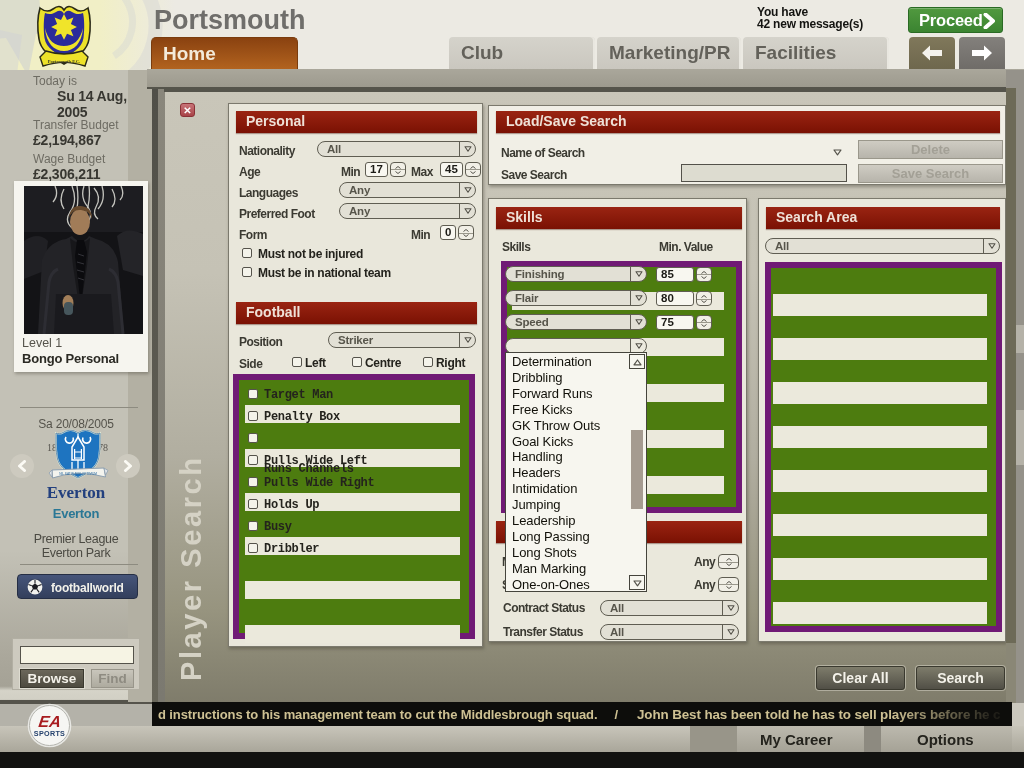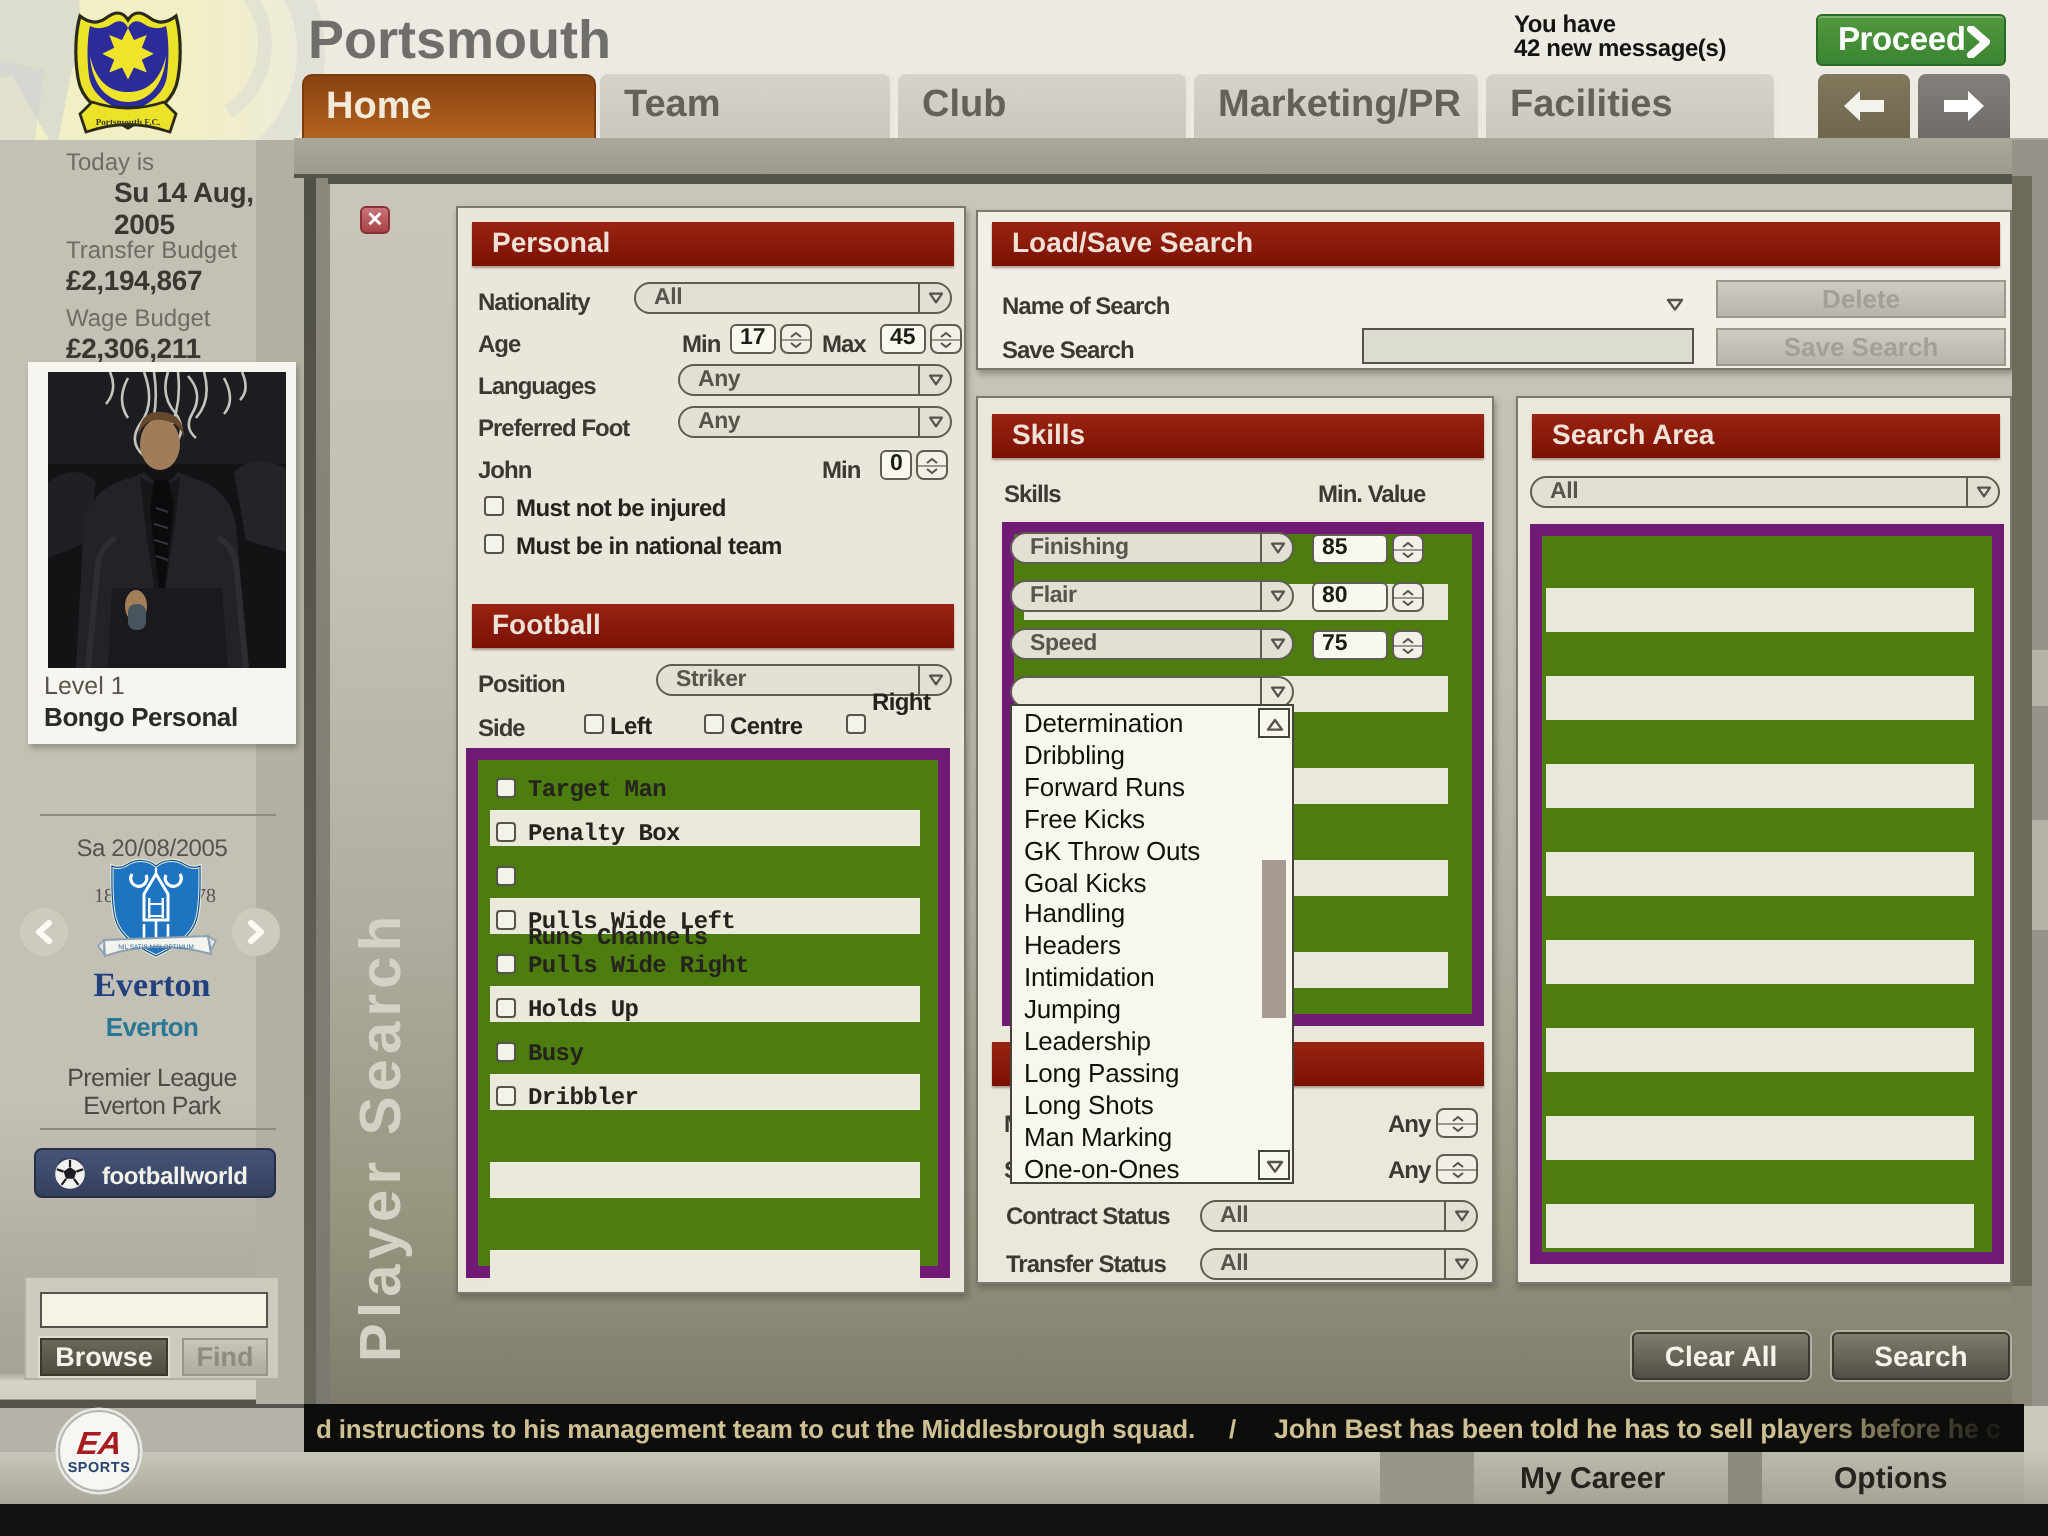--- a/index.html
+++ b/index.html
@@ -55,21 +55,20 @@
   <div class="ab b" style="left:757px;top:7px;font-size:12px;color:#131310;line-height:11.5px;letter-spacing:-0.2px;">You have<br>42 new message(s)</div>
   <div class="ab" style="left:908px;top:7px;width:95px;height:26px;background:linear-gradient(#51993f,#3b8431);border:1px solid #2a6a24;border-radius:3px;box-shadow:inset 0 1px 0 rgba(255,255,255,.25);">
     <span class="ab b" style="left:10px;top:3px;font-size:16.5px;color:#fff;letter-spacing:-0.2px;">Proceed</span>
     <svg class="ab" style="right:7px;top:5px;" width="12" height="16" viewBox="0 0 12 16">
           <path d="M2.5 1.5 L10 8 L2.5 14.5" fill="none" stroke="#fff" stroke-width="4" stroke-linecap="round" stroke-linejoin="round"></path>
         </svg>
   </div>
 </div>
 
 <div class="ab" style="left:151px;top:37px;width:147px;height:32px;background:linear-gradient(#8a4210,#b2631f);border:1px solid #7a3c0e;border-bottom:none;border-radius:5px 5px 0 0;color:#f3ead9;font-size:19px;font-weight:bold;line-height:31px;padding-left:11px;box-sizing:border-box;">Home</div>
-<div class="ab tab2" style="left:300px;top:37px;width:147px;">Team</div>
 <div class="ab tab2" style="left:449px;top:37px;width:146px;">Club</div>
 <div class="ab tab2" style="left:743px;top:37px;width:146px;">Facilities</div>
 <div class="ab tab2" style="left:597px;top:37px;width:144px;">Marketing/PR</div>
 <div class="ab" style="left:909px;top:37px;width:46px;height:32px;background:linear-gradient(#80785b,#6e674d);border-radius:4px 4px 0 0;">
   <svg class="ab" style="left:11px;top:8px;" width="24" height="16" viewBox="0 0 24 16">
         <path d="M10 0.5 L2 8 L10 15.5 L10 11 L22 11 L22 5 L10 5 Z" fill="#f4f2ec"></path>
       </svg>
 </div>
 <div class="ab" style="left:959px;top:37px;width:46px;height:32px;background:linear-gradient(#83807c,#6f6c68);border-radius:4px 4px 0 0;">
   <svg class="ab" style="left:11px;top:8px;" width="24" height="16" viewBox="0 0 24 16">
@@ -209,21 +208,21 @@
           <svg width="8" height="6" viewBox="0 0 8 6">
             <path d="M1 0.8 H7 L4 5.2 Z" fill="none" stroke="#55534b" stroke-width="1.1" stroke-linejoin="round"></path>
           </svg>
         </span></div>
   <div class="lb" style="left:10px;top:103px;">Preferred Foot</div>
   <div class="pill" style="left:110px;top:99px;width:137px;">Any<span class="arr">
           <svg width="8" height="6" viewBox="0 0 8 6">
             <path d="M1 0.8 H7 L4 5.2 Z" fill="none" stroke="#55534b" stroke-width="1.1" stroke-linejoin="round"></path>
           </svg>
         </span></div>
-  <div class="lb" style="left:10px;top:124px;">John</div>
+  <div class="lb" style="left:10px;top:124px;">Form</div>
   <div class="lb" style="left:182px;top:124px;">Min</div>
   <div class="vb" style="left:211px;top:121px;width:16px;">0</div>
   <div class="spb" style="left:229px;top:121px;">
         <svg width="7" height="9" viewBox="0 0 7 9">
           <path d="M1 3 L3.5 1 L6 3 M1 6 L3.5 8 L6 6" fill="none" stroke="#55534b" stroke-width="1"></path>
         </svg>
       </div>
   <div class="cb" style="left:13px;top:144px;"></div>
   <div class="cl" style="left:29px;top:143px;">Must not be injured</div>
   <div class="cb" style="left:13px;top:163px;"></div>
@@ -234,21 +233,21 @@
           <svg width="8" height="6" viewBox="0 0 8 6">
             <path d="M1 0.8 H7 L4 5.2 Z" fill="none" stroke="#55534b" stroke-width="1.1" stroke-linejoin="round"></path>
           </svg>
         </span></div>
   <div class="lb" style="left:10px;top:253px;">Side</div>
   <div class="cb" style="left:63px;top:253px;"></div>
       <div class="cl" style="left:76px;top:252px;">Left</div>
   <div class="cb" style="left:123px;top:253px;"></div>
       <div class="cl" style="left:136px;top:252px;">Centre</div>
   <div class="cb" style="left:194px;top:253px;"></div>
-      <div class="cl" style="left:207px;top:240px;">Right</div>
+      <div class="cl" style="left:207px;top:252px;">Right</div>
 
   <div class="lbox" style="left:4px;top:270px;width:242px;height:265px;">
     <div class="stripe" style="left:6px;top:25px;width:215px;height:18px;"></div>
     <div class="stripe" style="left:6px;top:69px;width:215px;height:18px;"></div>
     <div class="stripe" style="left:6px;top:113px;width:215px;height:18px;"></div>
     <div class="stripe" style="left:6px;top:157px;width:215px;height:18px;"></div>
     <div class="stripe" style="left:6px;top:201px;width:215px;height:18px;"></div>
     <div class="stripe" style="left:6px;top:245px;width:215px;height:18px;"></div>
     <div class="cb" style="left:9px;top:9px;"></div>
         <div class="cl" style="left:25px;top:8px;">Target Man</div>

